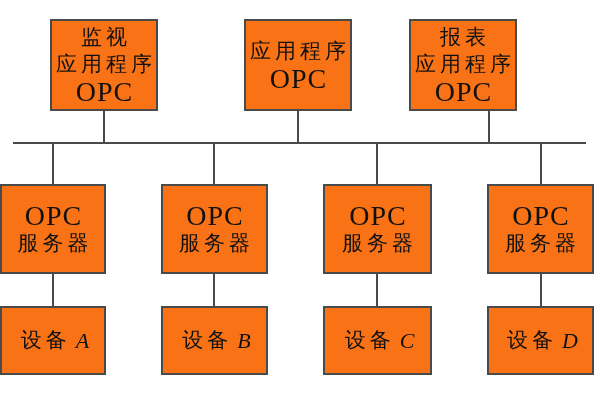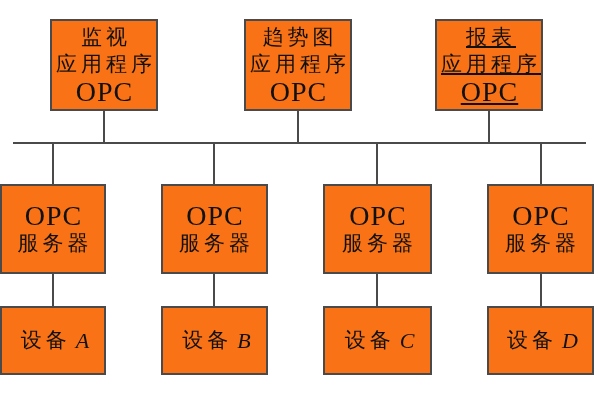--- a/index.html
+++ b/index.html
@@ -84,38 +84,37 @@
   .c-bus-2 { left: 213px; top: 144px; height: 40px; }
   .c-bus-3 { left: 376px; top: 144px; height: 40px; }
   .c-bus-4 { left: 540px; top: 144px; height: 40px; }
   .c-dev-1 { left: 52px;  top: 274px; height: 32px; }
   .c-dev-2 { left: 213px; top: 274px; height: 32px; }
   .c-dev-3 { left: 376px; top: 274px; height: 32px; }
   .c-dev-4 { left: 540px; top: 274px; height: 32px; }
   
   .app-1 { left: 50px; }
   .app-2 { left: 244px; }
-  .app-3 { left: 435px; text-decoration: underline; }
+  .app-3 { left: 409px; }
   .col-1 { left: 0px;   width: 106px; }
   .col-2 { left: 161px; width: 107px; }
   .col-3 { left: 323px; width: 109px; }
   .col-4 { left: 487px; width: 107px; }
 </style>
 </head>
 <body>
 
 <div class="canvas">
 
   <div class="box app-box app-1">
     <span class="zh">监视</span>
     <span class="zh">应用程序</span>
     <span class="latin">OPC</span>
   </div>
   <div class="box app-box app-2">
-    <span class="zh">趋势图</span>
     <span class="zh">应用程序</span>
     <span class="latin">OPC</span>
   </div>
   <div class="box app-box app-3">
     <span class="zh">报表</span>
     <span class="zh">应用程序</span>
     <span class="latin">OPC</span>
   </div>
 
   <div class="vline c-app-1"></div>

